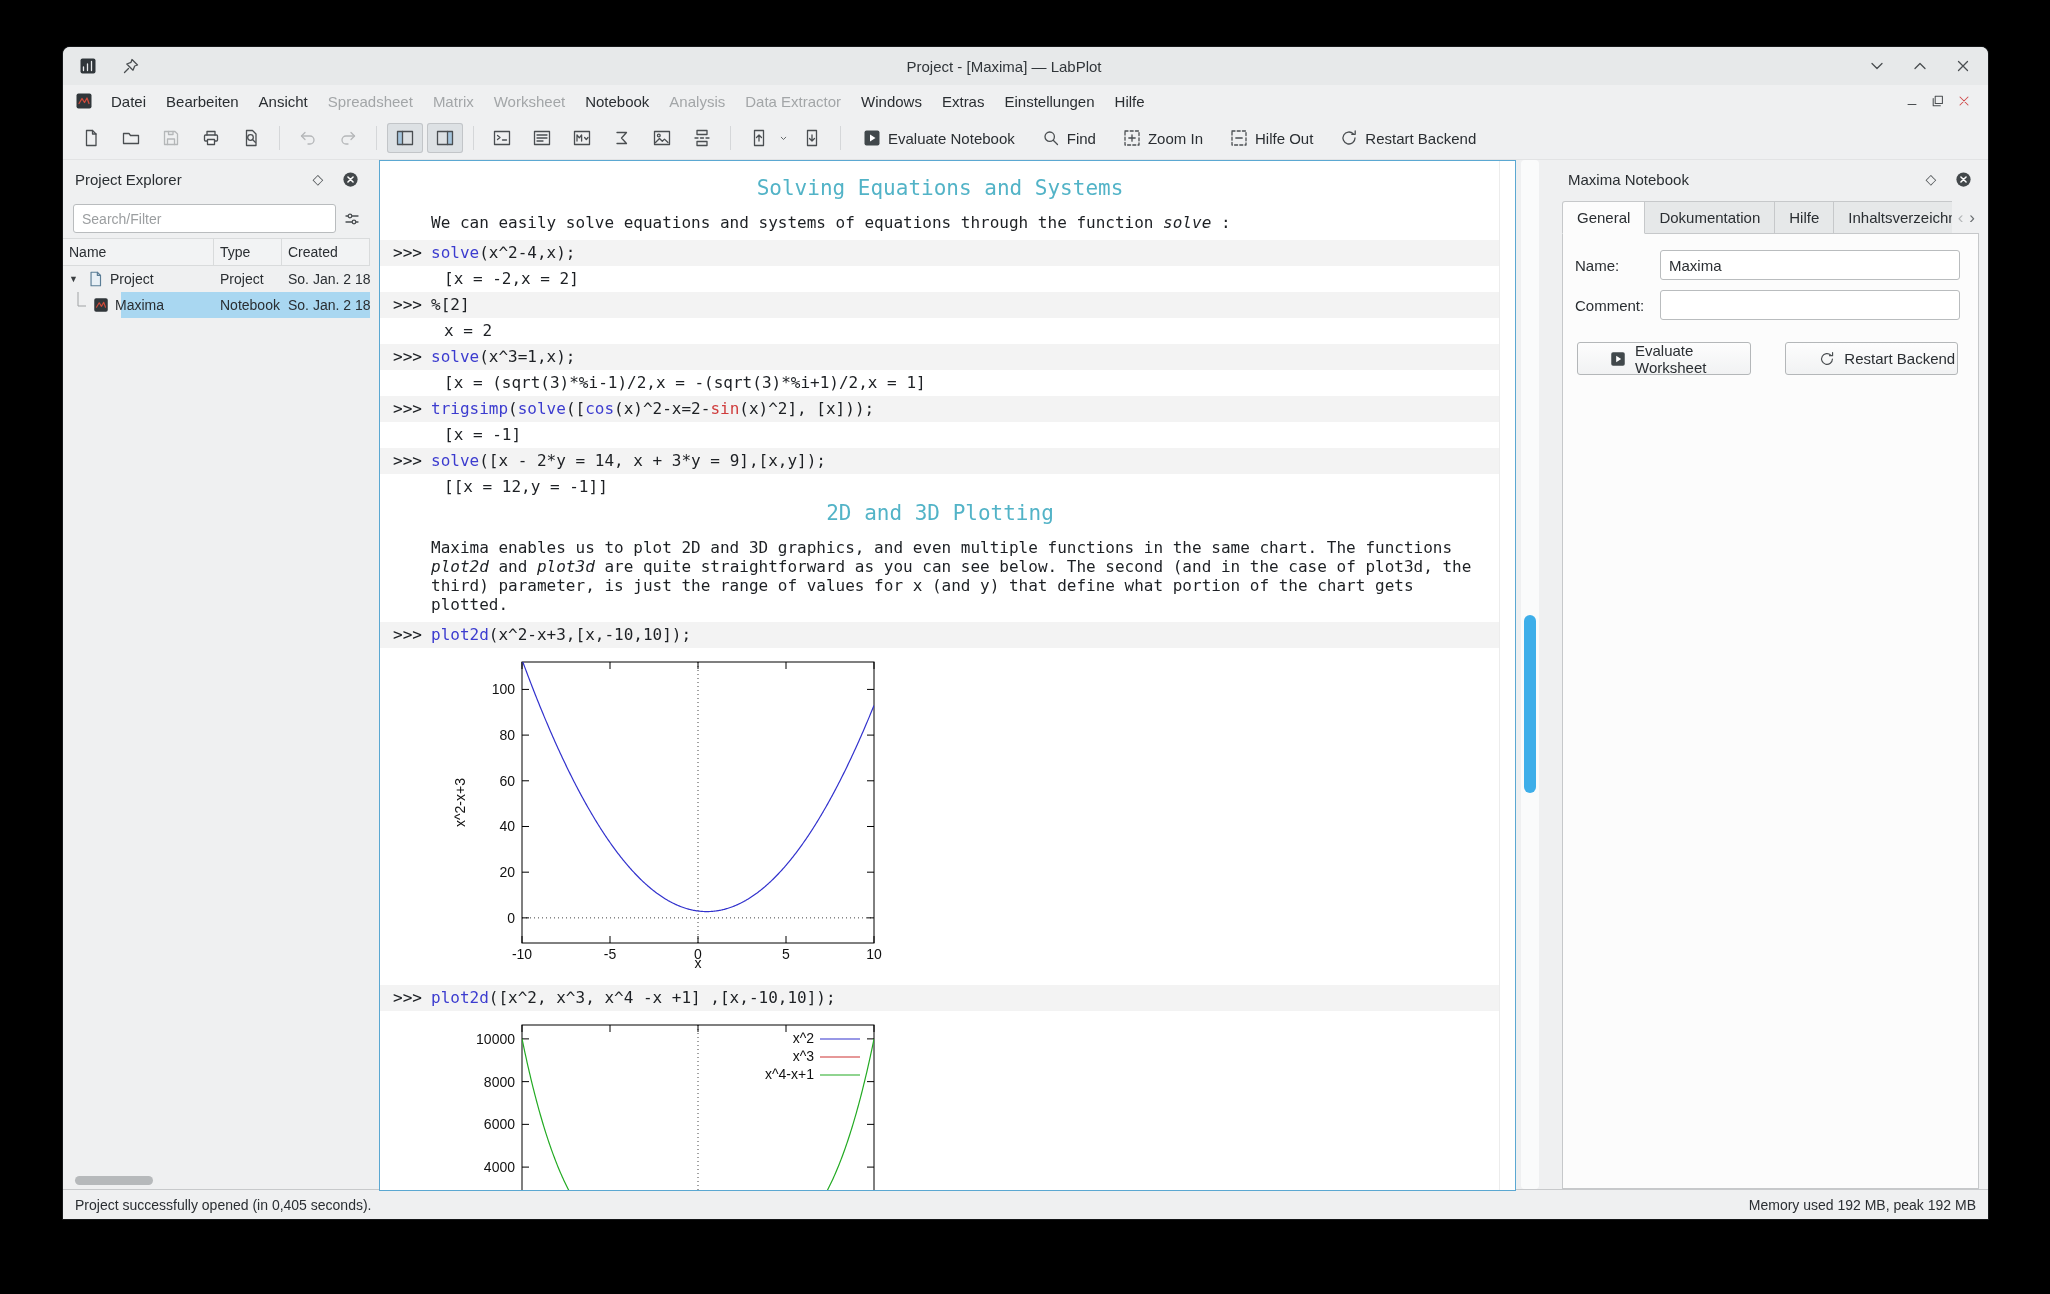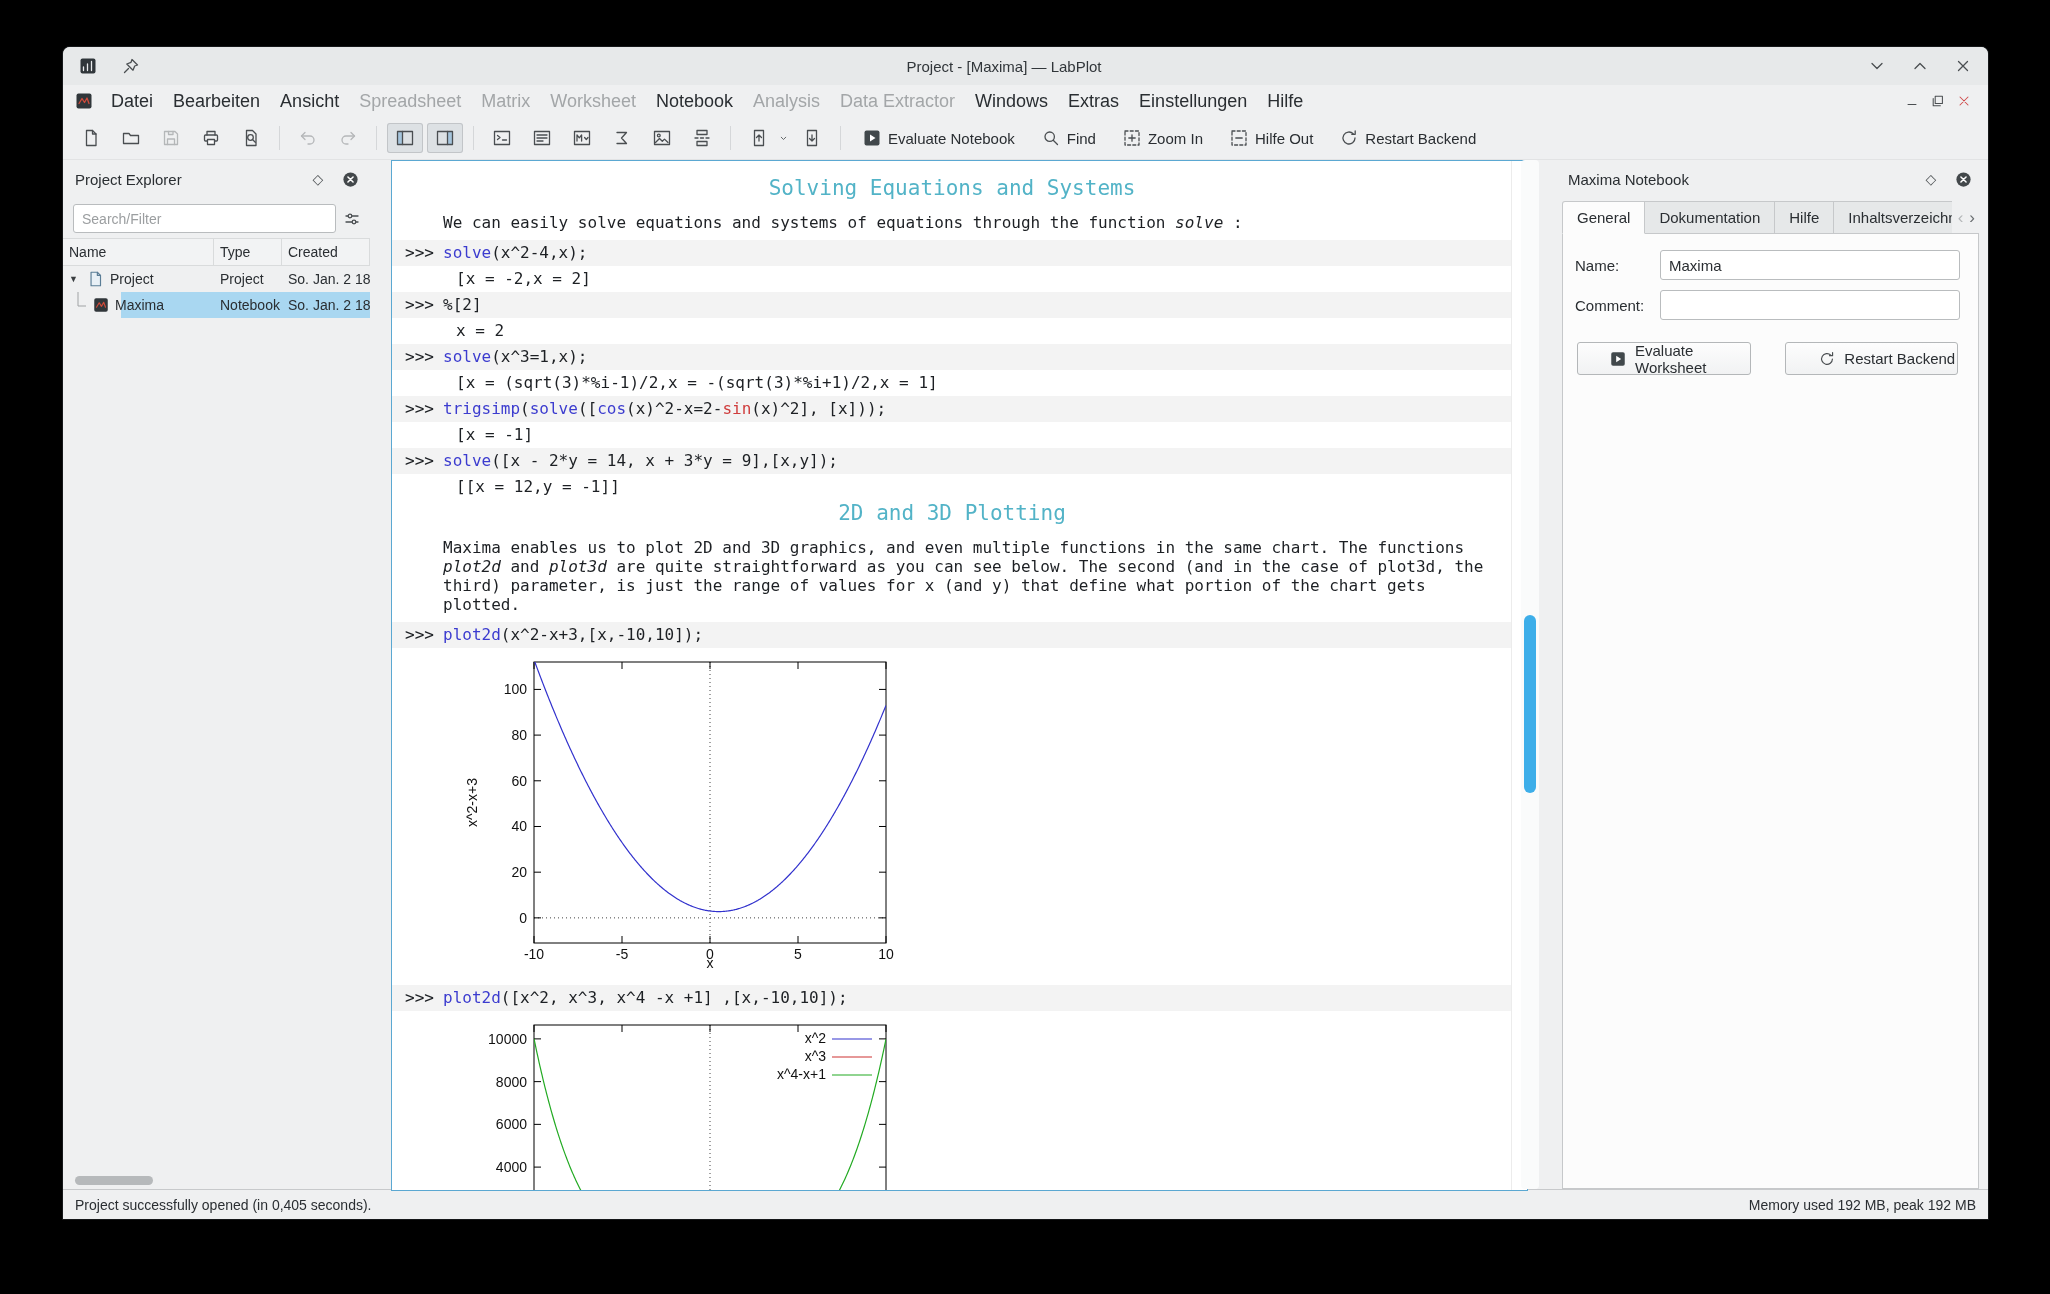--- a/index.html
+++ b/index.html
@@ -7,21 +7,21 @@
           font-family:"Liberation Sans",sans-serif;color:#2a2e32;-webkit-font-smoothing:antialiased;}
   .window{position:absol‌ute;}
   .window{position:absolute;left:63px;top:47px;width:1925px;height:1172px;background:#eff0f1;
           border-radius:7px 7px 0 0;box-shadow:0 0 0 1px #16181a;display:flex;flex-direction:column;}
   
   .titlebar{height:38px;background:#e7e9ea;border-radius:7px 7px 0 0;display:flex;align-items:center;
             padding:0 14px;gap:21px;}
   .tb-title{flex:1;text-align:center;font-size:15px;color:#31363a;}
   .tb-ic{width:22px;height:22px;display:flex;align-items:center;justify-content:center;}
   
-  .menubar{height:32px;display:flex;align-items:center;padding:0 10px;font-size:18px;}
+  .menubar{height:32px;display:flex;align-items:center;padding:0 10px;font-size:15px;}
   .menu-appicon{width:22px;height:22px;margin-right:6px;display:flex;align-items:center;justify-content:center;}
   #menu-items{display:flex;align-items:center;}
   .menu-item{padding:4px 10px;border-radius:3px;white-space:nowrap;}
   .menu-item.disabled{color:#a3a6a8;}
   .mdi{margin-left:auto;display:flex;gap:6px;padding-right:4px;}
   .mdi span{width:20px;height:20px;display:flex;align-items:center;justify-content:center;}
   
   .toolbar{height:42px;display:flex;align-items:center;padding:0 10px;gap:4px;border-bottom:1px solid #e2e3e4;}
   .tbtn{height:30px;min-width:30px;display:flex;align-items:center;justify-content:center;
         border-radius:3px;gap:6px;padding:0 3px;}
@@ -46,21 +46,21 @@
            border-top:1px solid #d9dbdc;border-bottom:1px solid #d9dbdc;font-size:14px;}
   .pe-cell{padding:0 6px;white-space:nowrap;overflow:hidden;box-sizing:border-box;}
   .c-name{width:151px;}.c-type{width:68px;}.c-created{flex:1;}
   .pe-head .pe-cell{border-right:1px solid #d9dbdc;height:100%;display:flex;align-items:center;}
   .pe-row{display:flex;height:26px;align-items:center;font-size:14px;}
   .pe-row.selected{background:linear-gradient(to right,transparent 58px,#a9d7f1 58px);}
   .name-inner{display:flex;align-items:center;gap:5px;height:100%;}
   .caret{font-size:9px;width:13px;color:#3a3e41;flex:none;}
   .h-scroll{position:absolute;bottom:8px;left:12px;width:78px;height:9px;background:#b6b9bb;border-radius:4.5px;}
   
-  .notebook{position:absolute;left:328px;top:0;width:1137px;height:1031px;background:#fff;
+  .notebook{position:absolute;left:316px;top:0;width:1137px;height:1031px;background:#fff;
             border:1px solid #5ba8d2;overflow:hidden;box-sizing:border-box;}
   .fold-col{position:absolute;top:0;right:0;bottom:0;width:15px;border-left:1px solid #ececec;background:#fff;}
   .nb-content{position:absolute;left:0;top:0;right:15px;padding:10px 13px 0 13px;
               font:16px/18px "DejaVu Sans Mono",monospace;color:#1d2024;}
   .nb-heading{position:relative;text-align:center;font-size:21px;line-height:26px;color:#52b3c7;margin:4px 0 12px;}
   .nb-text{margin:0 0 8px 38px;line-height:19px;max-width:1045px;}
   .it{font-style:italic;}
   .nb-cmd{position:relative;margin:4px -13px 0;padding:4px 13px;background:#f3f3f3;}
   .prompt{display:inline-block;width:38px;}
   .fn{color:#3c3ccf;}

